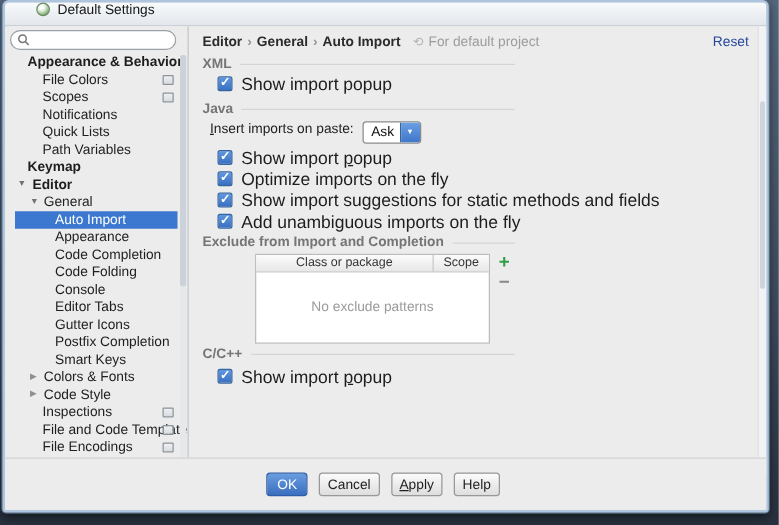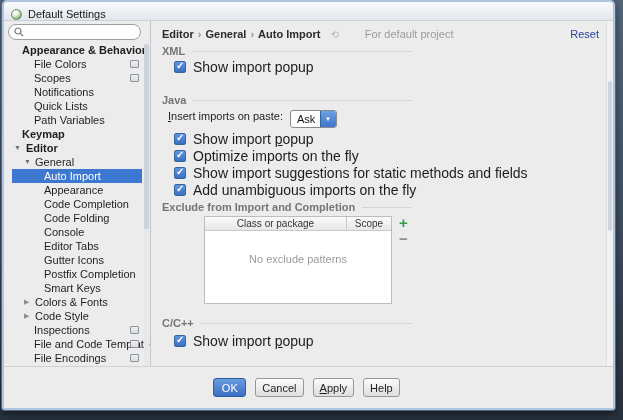--- a/index.html
+++ b/index.html
@@ -11,21 +11,21 @@
   }
   .window {
     position:absolute; left:2px; top:0; width:613px; height:410px;
     background:#ececec;
     border:2px solid #aec5dd;
     border-radius:5px 5px 3px 3px;
     box-shadow:0 0 0 1px #55687d, 0 3px 8px rgba(0,0,0,.55), inset 0 0 0 1px #8ea8c0;
   }
   
   .titlebar {
-    height:19px; display:flex; align-items:flex-end; padding-left:7px;
+    height:19px; display:flex; align-items:flex-start; padding-left:25px;
     background:linear-gradient(#f8fafb,#e3e7ec);
     border-bottom:1px solid #ccd1d7;
     border-radius:3px 3px 0 0;
   }
   .app-icon {
     width:11px; height:11px; border-radius:50%;
     background:radial-gradient(circle at 35% 30%, #ffffff 15%, #d8e8d2 40%, #7fae72 75%, #4f7549 100%);
     border:1px solid #6d8a66; margin-right:6px; flex:none;
   }
   .title-text { font-size:11px; color:#161616; }
@@ -56,40 +56,40 @@
     border:1px solid #8d939a; border-radius:1px;
     background:linear-gradient(#eef0f2,#d8dce0);
   }
   .side-scroll { position:absolute; right:1px; top:23px; bottom:2px; width:5px; background:#e6e8ea; border-radius:2px; }
   .side-thumb { position:absolute; top:0; height:185px; left:0; right:0; background:#ccd2d9; border-radius:2px; }
   
   .main { position:absolute; left:148px; top:19px; right:10px; bottom:26px; overflow:hidden; }
   .breadcrumb-row { display:flex; align-items:center; height:15px; margin:5px 4px 0 10px; font-size:11px; }
   .crumb { font-weight:bold; color:#2b2b2b; cursor:default; }
   .crumb-sep { color:#97948f; margin:0 4px; font-weight:bold; }
-  .ctx { display:flex; align-items:center; color:#9c9c9c; margin-left:10px;gap:22px; }
+  .ctx { display:flex; align-items:center; color:#9c9c9c; margin-left:10px; }
   .undo-icon::before { content:"⟲"; font-size:10px; color:#b3b3b3; margin-right:4px; }
   .reset-link { margin-left:auto; color:#25479d; cursor:default; }
   .section { display:flex; align-items:center; margin-left:10px; width:250px; font-size:11px; color:#757575; font-weight:bold; height:12px; }
   .section .line { flex:1; height:1px; background:#d5d5d5; margin-left:7px; }
-  .mt4{margin-top:4px;} .mt11{margin-top:21px;text-align:right;} .mt5{margin-top:5px;} .mt13{margin-top:13px;}
+  .mt4{margin-top:4px;} .mt11{margin-top:8px;text-align:right;} .mt5{margin-top:5px;} .mt13{margin-top:2px;}
   .cb-row { display:flex; align-items:center; margin-left:22px; font-size:14px; color:#1d1d1d; height:13px; }
   .cb {
     flex:none; width:12px; height:12px; border-radius:2px; margin-right:7px; position:relative;
     background:linear-gradient(#5e97e2,#3a70c2); border:1px solid #34659f;
   }
   .cb::after { content:"✓"; position:absolute; left:1px; top:-2px; color:#fff; font-size:10px; font-weight:bold; }
   .mn { text-decoration:underline; }
   .insert-row { display:flex; align-items:flex-start; margin-left:16px; font-size:11px; color:#1d1d1d; height:19px; }
   .combo { display:flex; margin-left:7px; height:18px; border:1px solid #8b8b8b; border-radius:3px; overflow:hidden; background:#fff; }
   .combo-val { width:29px; padding-left:6px; line-height:16px; font-size:11px; color:#111; }
   .combo-btn { width:16px; background:linear-gradient(#6ba0e4,#3f76c8); border-left:1px solid #34659f; position:relative; }
   .combo-btn::after { content:"▼"; color:#fff; font-size:6px; position:absolute; left:4px; top:5px; }
   .table-wrap { display:flex; margin:3px 0 0 52px; }
-  .xtable { width:188px; height:88px; border:1px solid #bdbdbd; background:#fff; position:relative; }
+  .xtable { width:188px; height:72px; border:1px solid #bdbdbd; background:#fff; position:relative; }
   .xhead { display:flex; height:14px; background:linear-gradient(#fbfbfb,#e7e7e7); border-bottom:1px solid #c9c9c9; font-size:10px; color:#333; }
   .xcol1 { flex:1; text-align:center; line-height:13px; border-right:1px solid #c9c9c9; }
   .xcol2 { width:44px; text-align:center; line-height:13px; }
   .xempty { position:absolute; top:36px; left:0; right:0; text-align:center; color:#9b9b9b; font-size:11px; }
   .tbl-btns { display:flex; flex-direction:column; margin-left:7px; }
   .btn-add { color:#2f9e44; font-size:15px; font-weight:bold; line-height:14px; height:17px; cursor:default; }
   .btn-remove { color:#8a8a8a; font-size:15px; font-weight:bold; line-height:12px; cursor:default; }
   .main-scroll { position:absolute; right:0; top:19px; bottom:26px; width:7px; background:#f1f2f3; border-left:1px solid #dfe0e1; }
   .main-thumb { position:absolute; top:60px; height:150px; left:1px; right:1px; background:#ccd4dd; border-radius:3px; }
   

